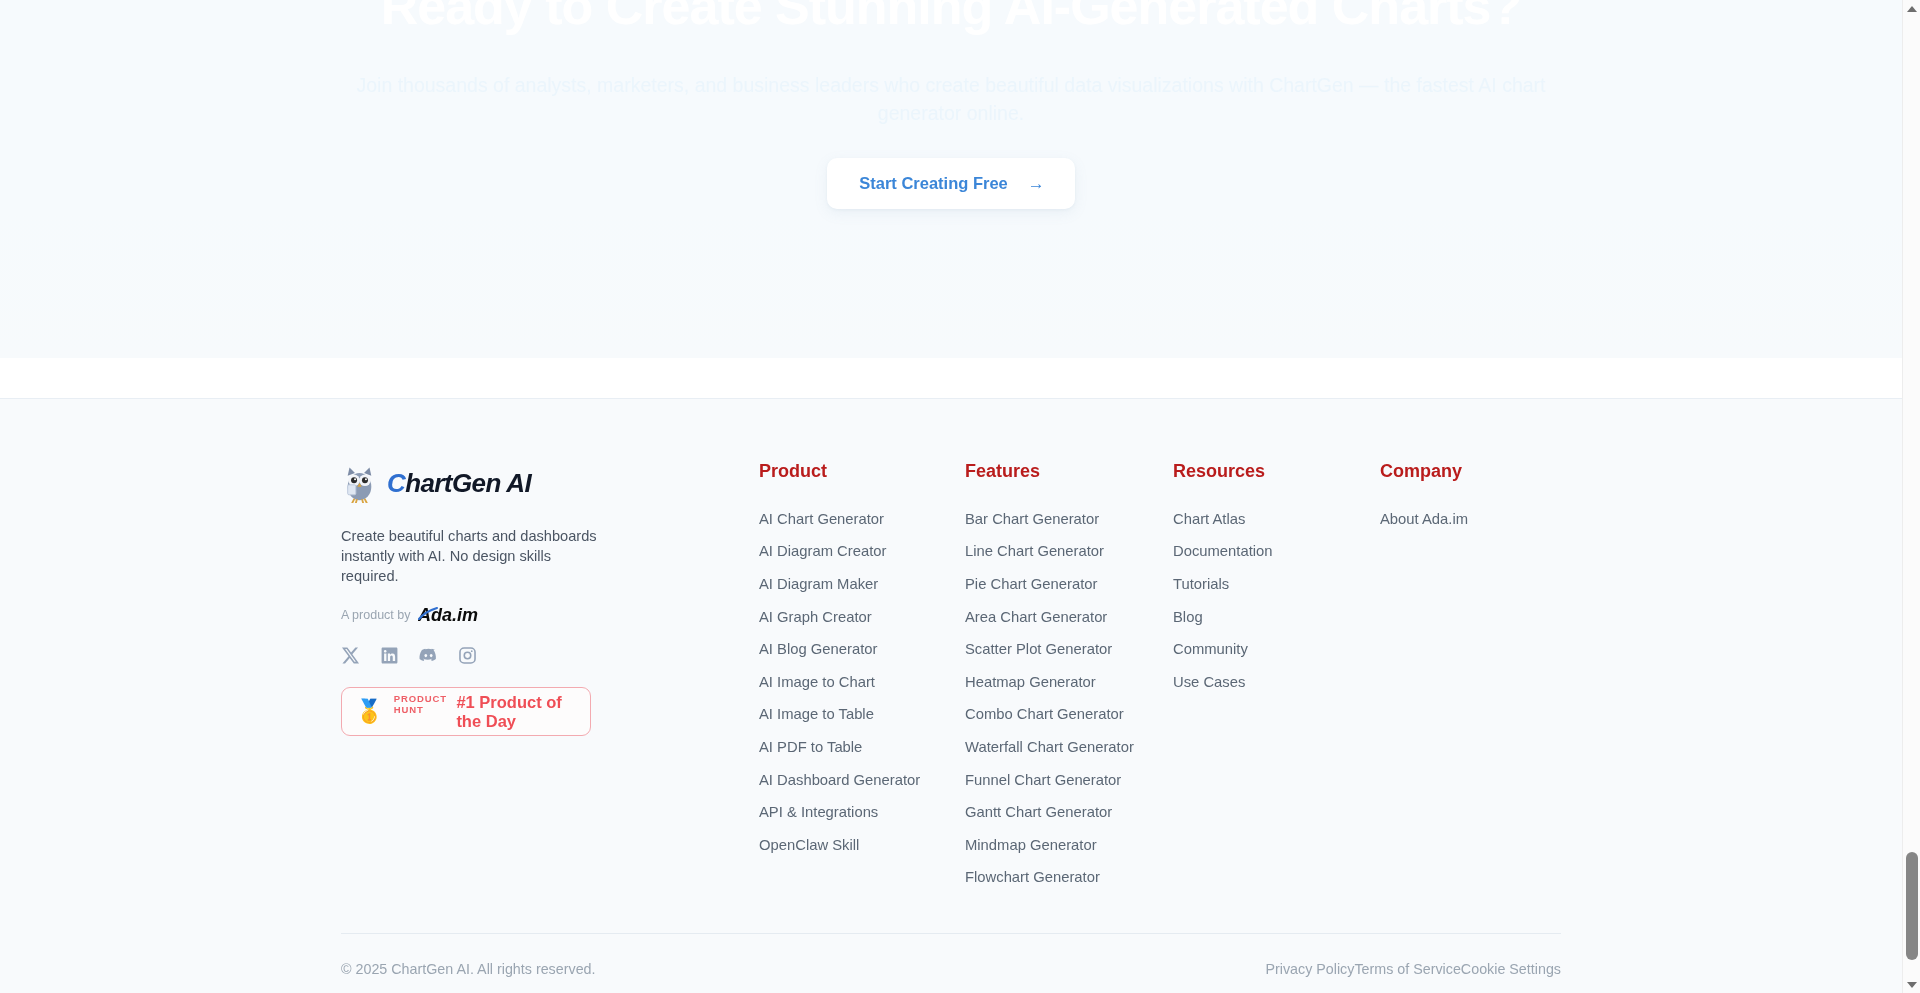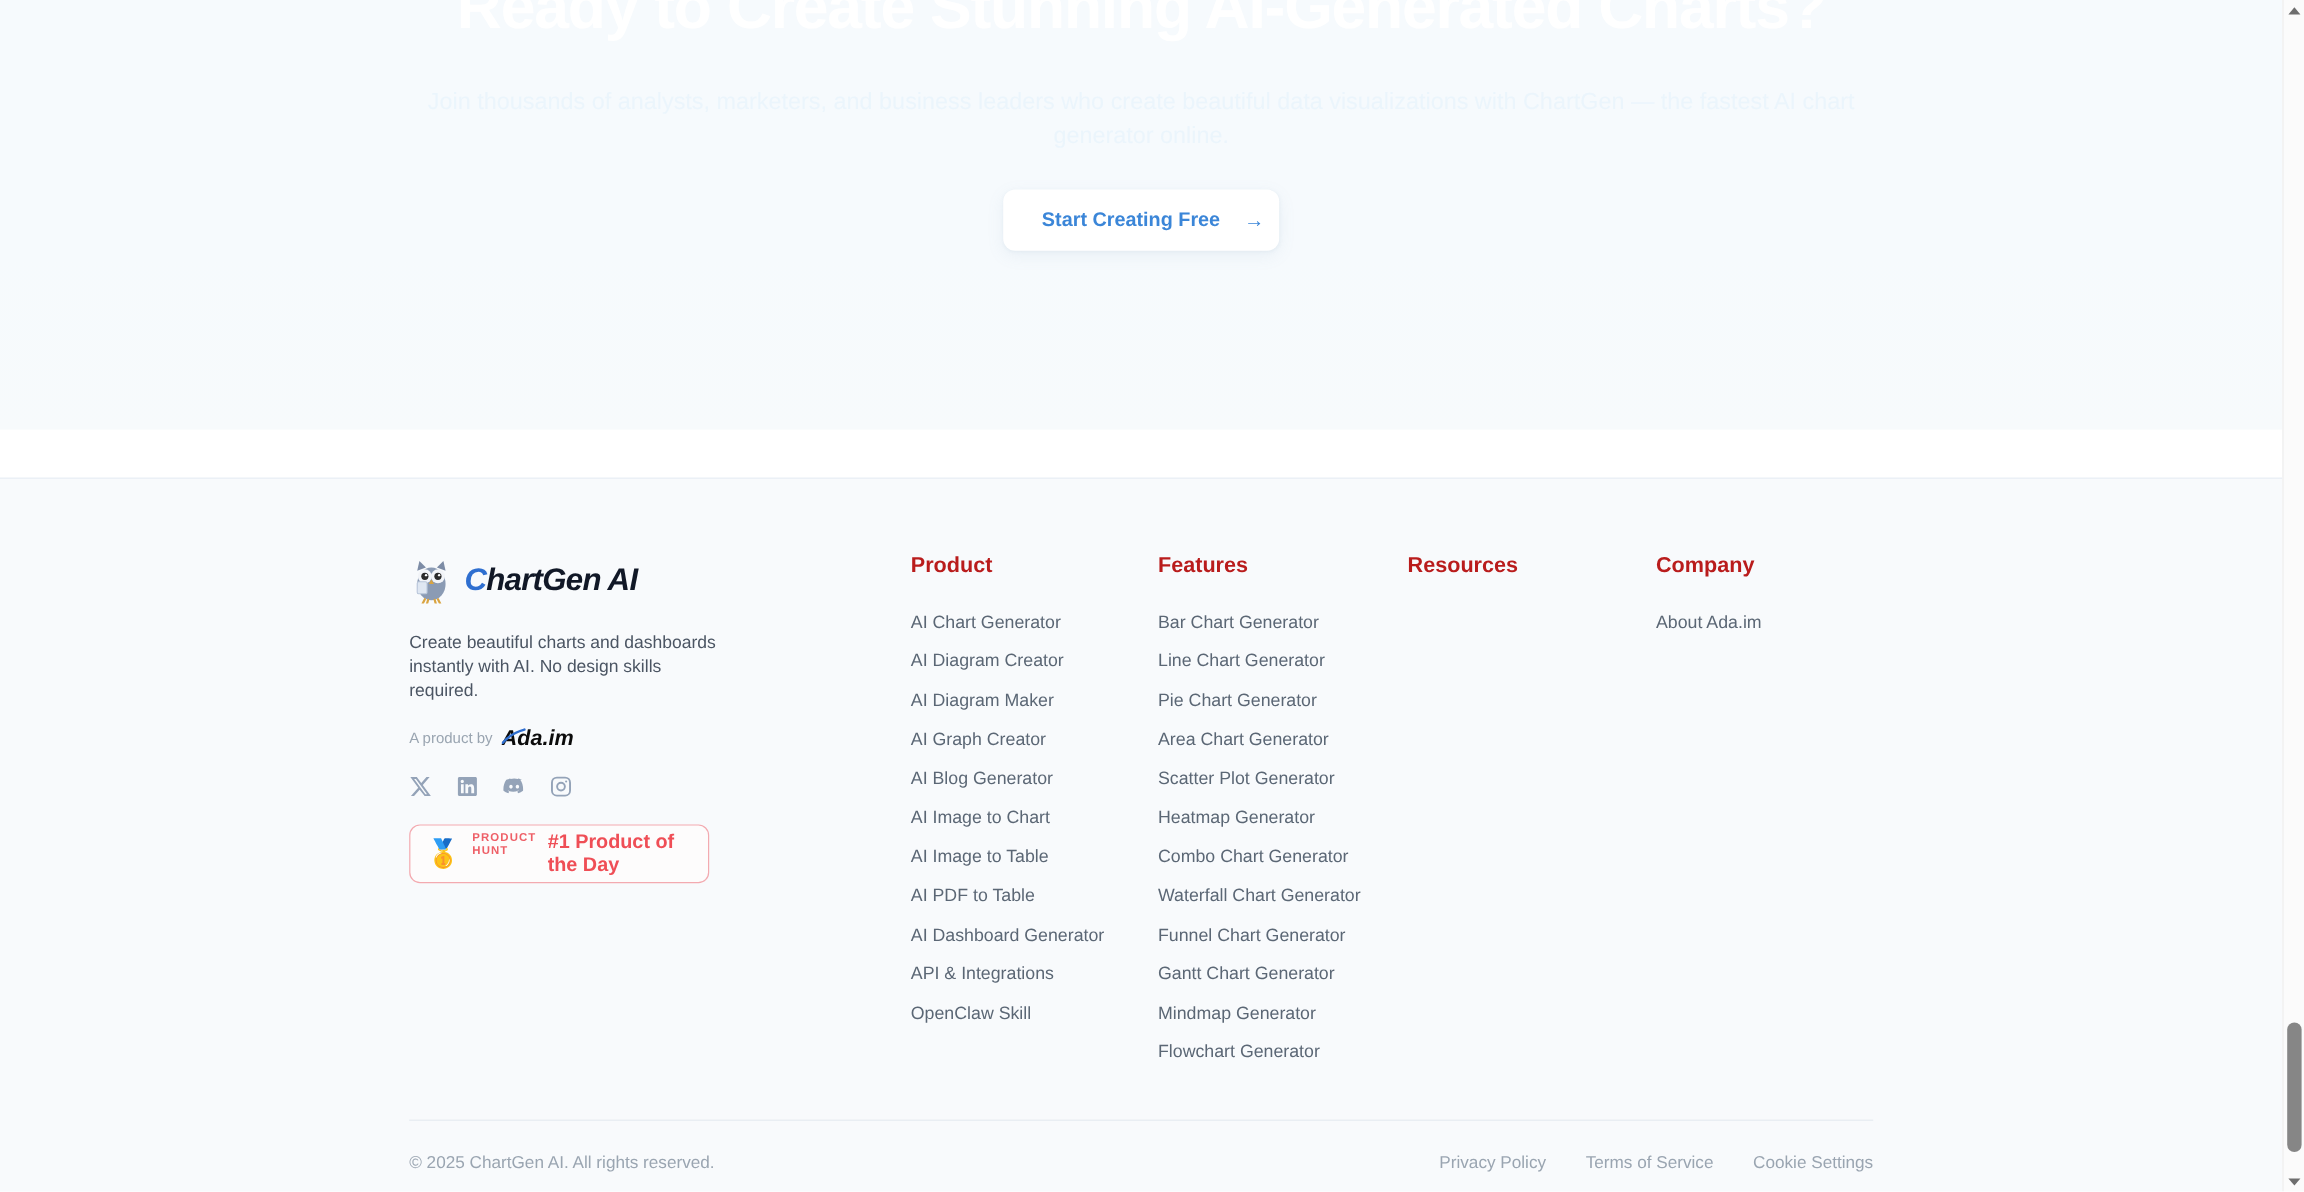--- a/index.html
+++ b/index.html
@@ -53,21 +53,21 @@
     display: flex;
     justify-content: center;
   }
   .cta-btn {
     display: inline-flex;
     align-items: center;
     gap: 20px;
     background: #ffffff;
     border: none;
     border-radius: 10px;
-    padding: 16px 12px 16px 32px;
+    padding: 16px 30px 16px 32px;
     font-size: 16.5px;
     font-weight: 600;
     color: #3b86d8;
     font-family: "Liberation Sans", sans-serif;
     box-shadow: 0 4px 14px rgba(120,150,180,0.10), 0 1px 3px rgba(120,150,180,0.08);
     cursor: pointer;
   }
   .cta-btn .arrow { font-size: 17px; line-height: 1; color: #3b86d8; }
   .cta-ghost-row {
     margin-top: 46px;
@@ -222,21 +222,20 @@
     justify-content: space-between;
     align-items: center;
   }
   .copyright {
     font-size: 14.3px;
     color: #9aa5b1;
   }
   .legal-links {
     display: flex;
     align-items: center;
-    gap: 33px;
   }
   .legal-link {
     font-size: 14.3px;
     color: #9aa5b1;
     text-decoration: none;
     cursor: pointer;
   }
 
   
   .scrollbar {
@@ -430,20 +429,40 @@
                 <a class="col-link">Mindmap Generator</a>
               </li>
             <li>
                 <a class="col-link">Flowchart Generator</a>
               </li>
           </ul>
         </div>
 
         <div class="link-col col-resources">
           <div class="col-head">Resources</div>
+          <ul class="col-list">
+            <li>
+                <a class="col-link">Chart Atlas</a>
+              </li>
+            <li>
+                <a class="col-link">Documentation</a>
+              </li>
+            <li>
+                <a class="col-link">Tutorials</a>
+              </li>
+            <li>
+                <a class="col-link">Blog</a>
+              </li>
+            <li>
+                <a class="col-link">Community</a>
+              </li>
+            <li>
+                <a class="col-link">Use Cases</a>
+              </li>
+          </ul>
         </div>
 
         <div class="link-col col-company">
           <div class="col-head">Company</div>
           <ul class="col-list">
             <li>
                 <a class="col-link">About Ada.im</a>
               </li>
           </ul>
         </div>

